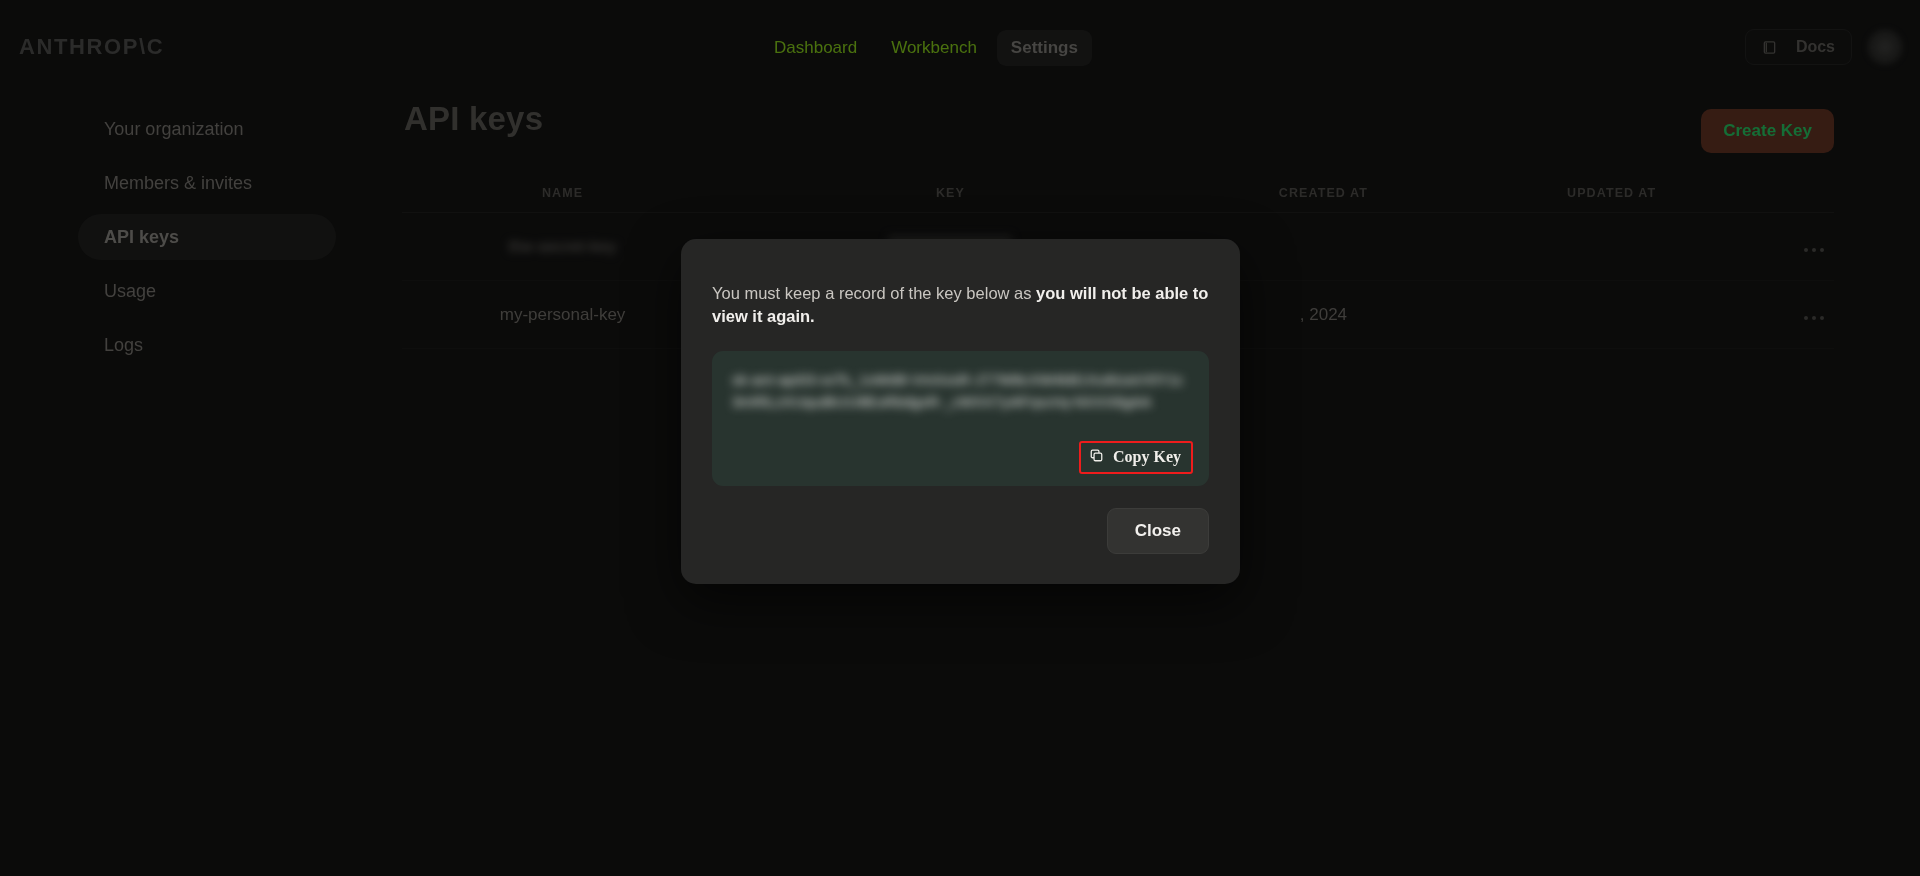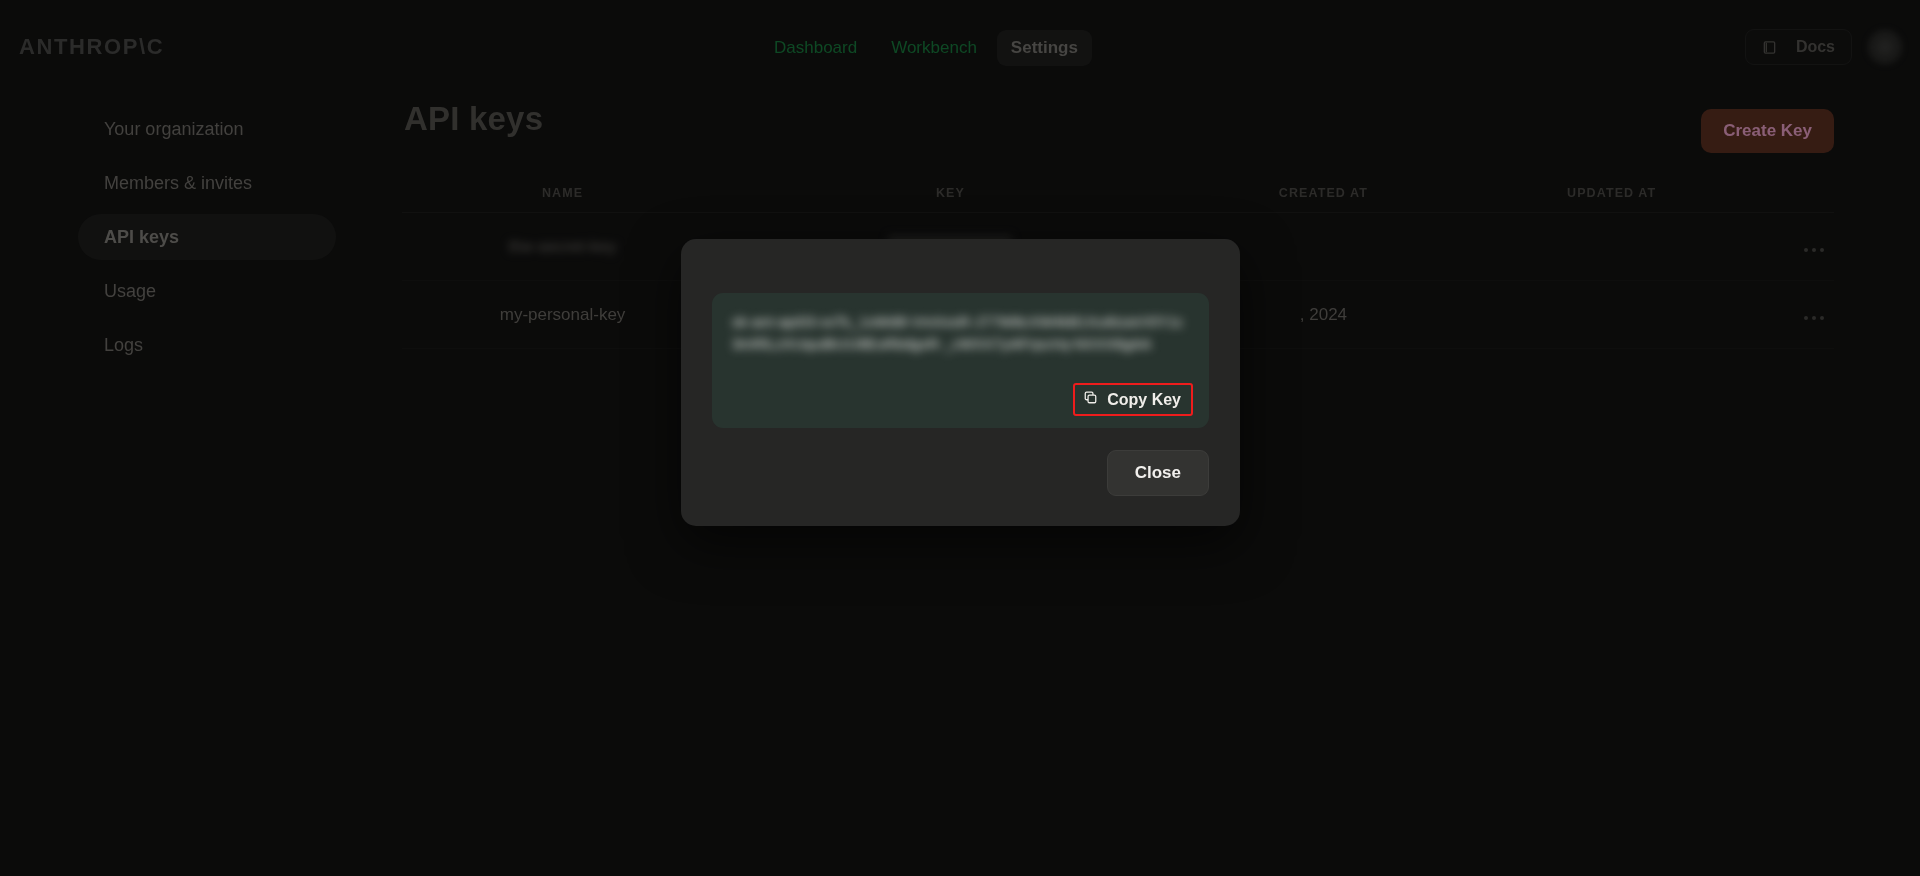--- a/index.html
+++ b/index.html
@@ -40,21 +40,21 @@
   .navcenter {
     position: absolute;
     left: 760px;
     top: 14px;
     display: flex;
     align-items: center;
     gap: 6px;
   }
   .navitem {
     font-size: 17px;
-    color: #15803d;
+    color: #84cc16;
     padding: 8px 14px;
     border-radius: 9px;
     white-space: nowrap;
   }
   .navitem.active {
     background: #1c1c1a;
     color: #7d7b76;
     font-weight: 700;
   }
   .topright {
@@ -129,21 +129,21 @@
     font-size: 33px;
     font-weight: 700;
     color: #55534f;
     letter-spacing: 0.2px;
   }
   .create-btn {
     position: absolute;
     right: 0px;
     top: 9px;
     background: #5e2f1f;
-    color: #f9a8d4;
+    color: #22c55e;
     font-size: 17px;
     font-weight: 700;
     border: none;
     border-radius: 10px;
     padding: 12px 22px;
   }
 
   
   .table { margin-top: 24px; width: 1432px; text-align: center; }
   .thead {
@@ -256,21 +256,21 @@
   }
   .copy-btn {
     display: flex;
     align-items: center;
     gap: 9px;
     background: transparent;
     border: none;
     color: #f0eeea;
     font-size: 16px;
     font-weight: 700;
-    font-family: Liberation Sans, sans-serif;
+    font-family: Liberation Serif, serif;
   }
   .modal-foot {
     margin-top: 22px;
     display: flex;
     justify-content: flex-end;
   }
   .close-btn {
     background: #333331;
     color: #f2f0ed;
     font-size: 17px;
@@ -369,20 +369,23 @@
             </span>
         </div>
       </div>
     </div>
   </div>
 
   <div class="modal-scrim"></div>
 
   <div class="modal">
 
+    <div class="modal-sub">
+      <span>You must keep a record of the key below as </span><b>you will not be able to view it again.</b>
+    </div>
 
     <div class="keybox">
       <div class="keytext">sk-ant-api03-xxTs_1oWd8-VmXxsR-J77W8cXW4kB1Xu6tzaVXlY1c3mRlLzXUqudkUU8EuRbdgxR-_cWXX7yAFrpuVq-NXXX8gAA</div>
       <div class="copy-wrap">
         <button class="copy-btn">
           <span>
             <svg width="15" height="15" viewBox="0 0 16 16" fill="none" stroke="#f0eeea" stroke-width="1.35">
               <rect x="5.4" y="5.4" width="8.2" height="8.2" rx="1.4"></rect>
               <path d="M10.6 5.4V3.6a1.4 1.4 0 0 0-1.4-1.4H3.8A1.4 1.4 0 0 0 2.4 3.6v5.4a1.4 1.4 0 0 0 1.4 1.4h1.6"></path>
             </svg>

